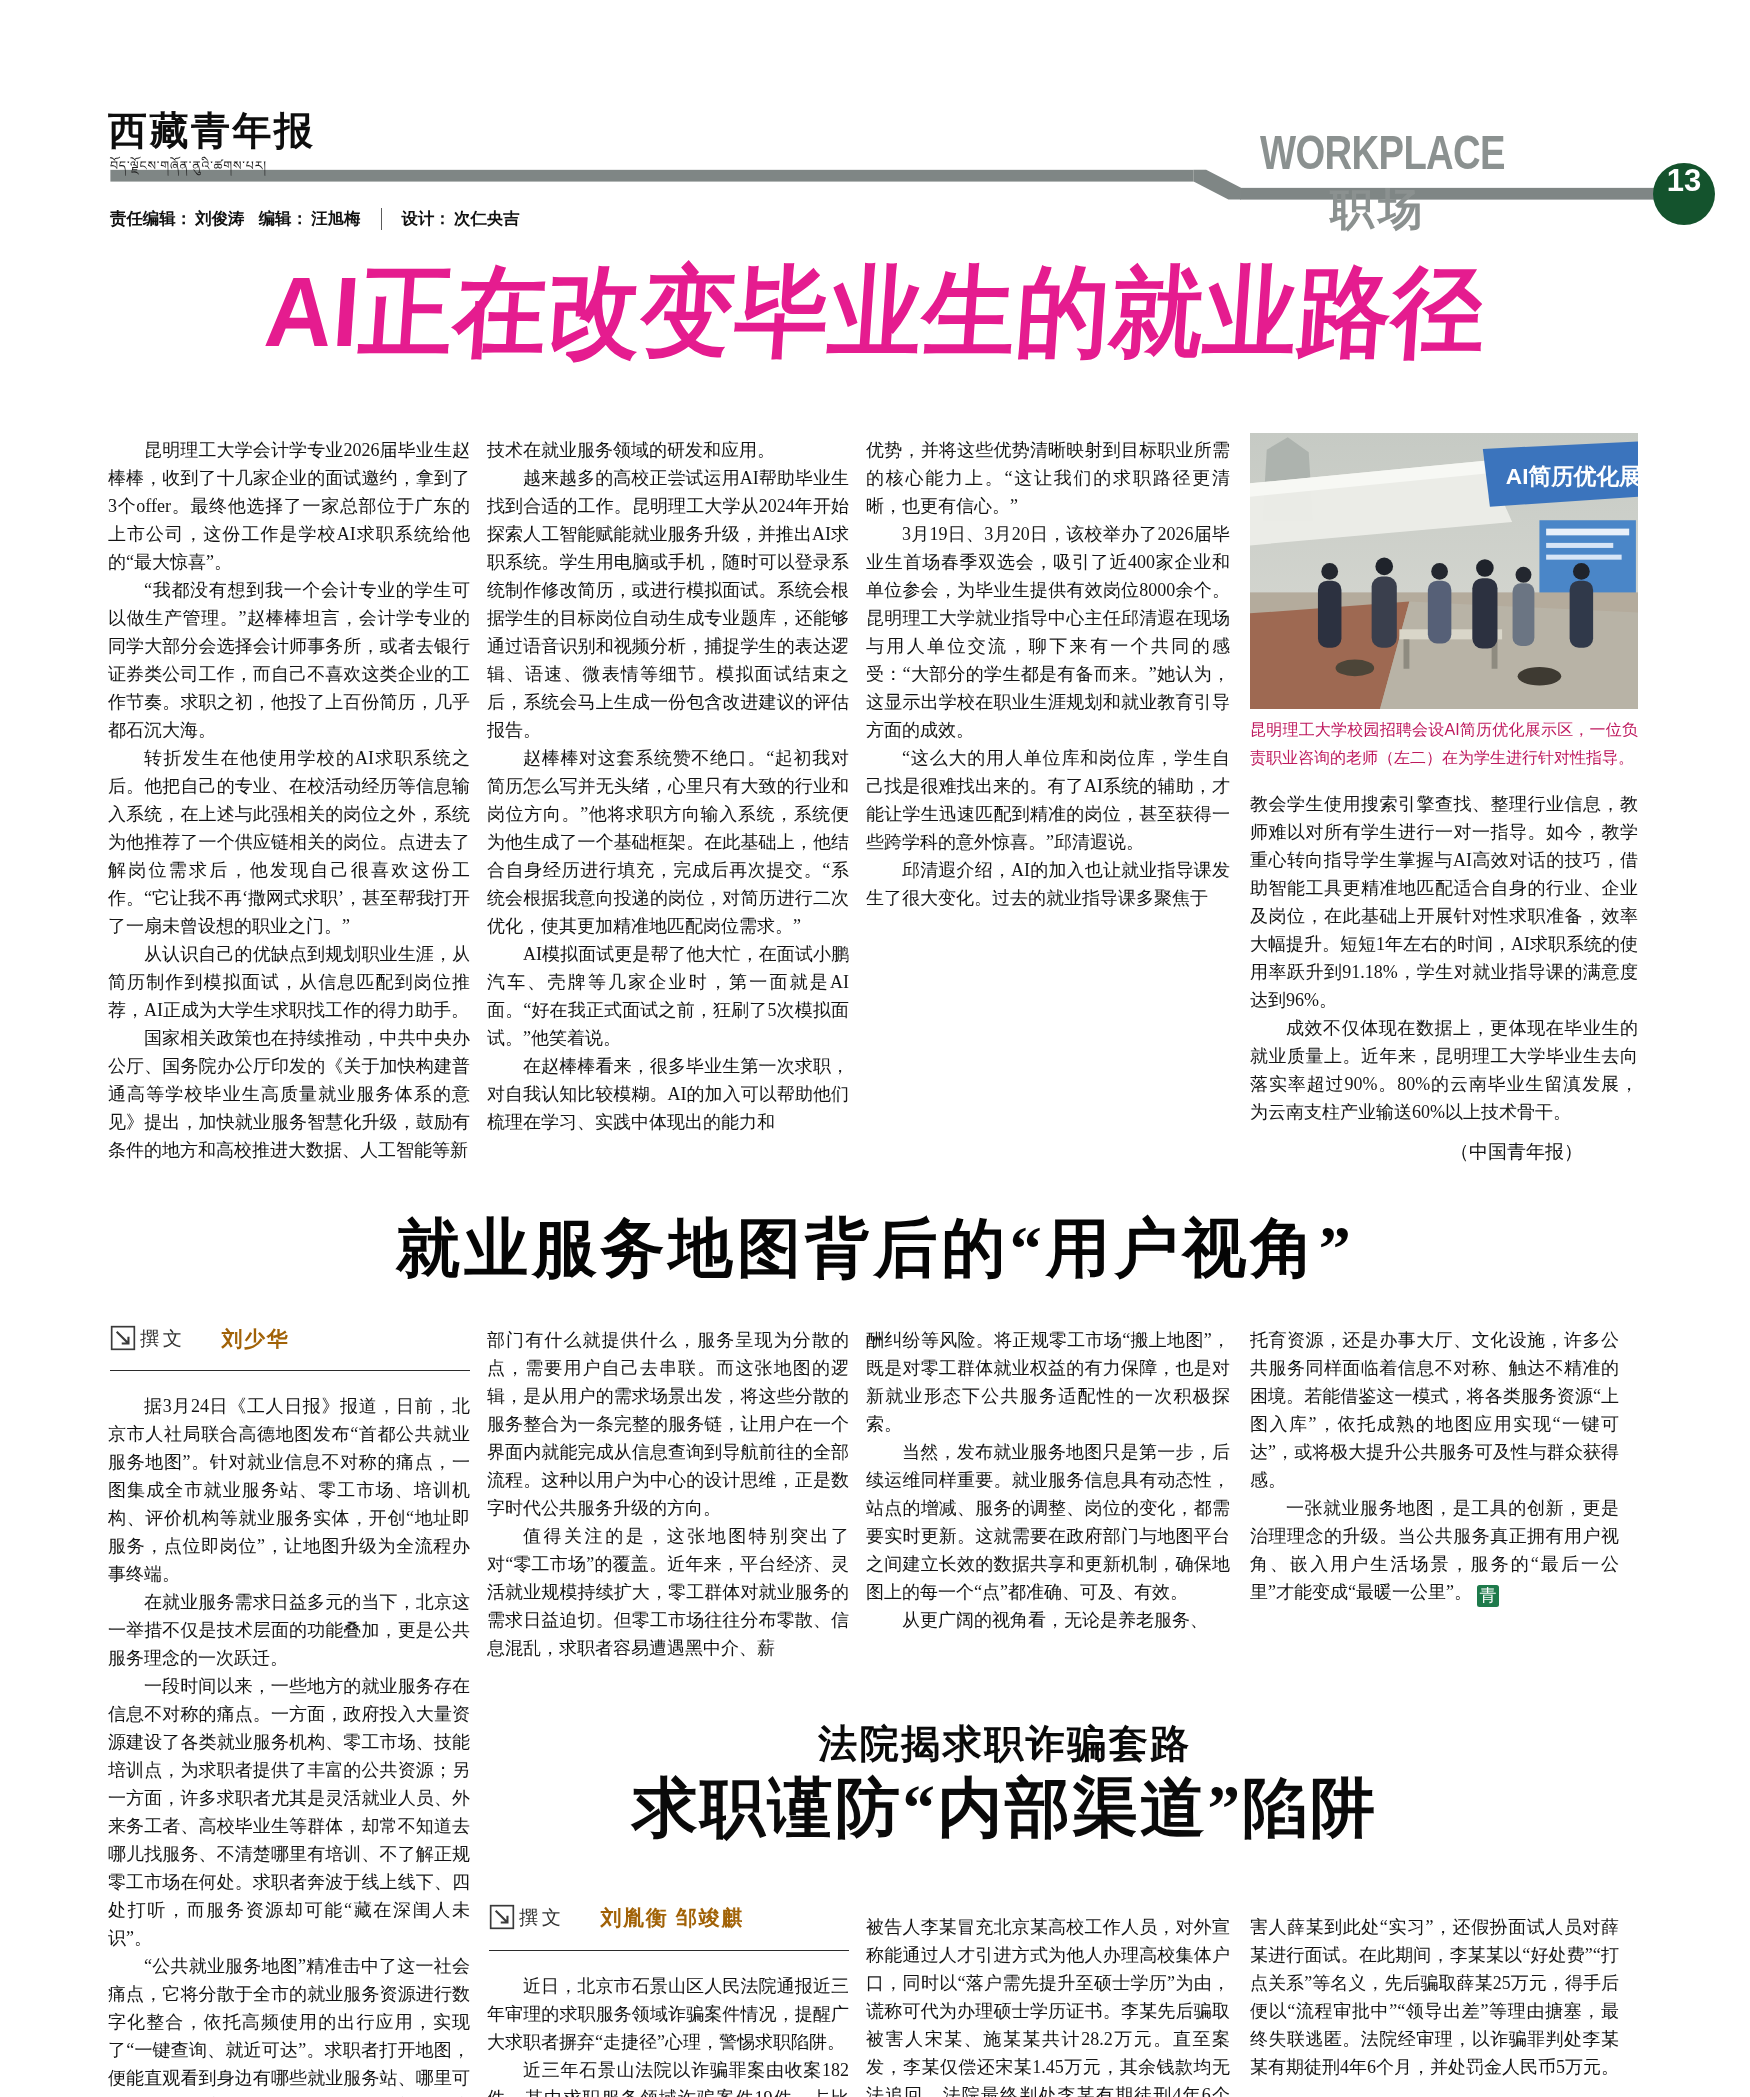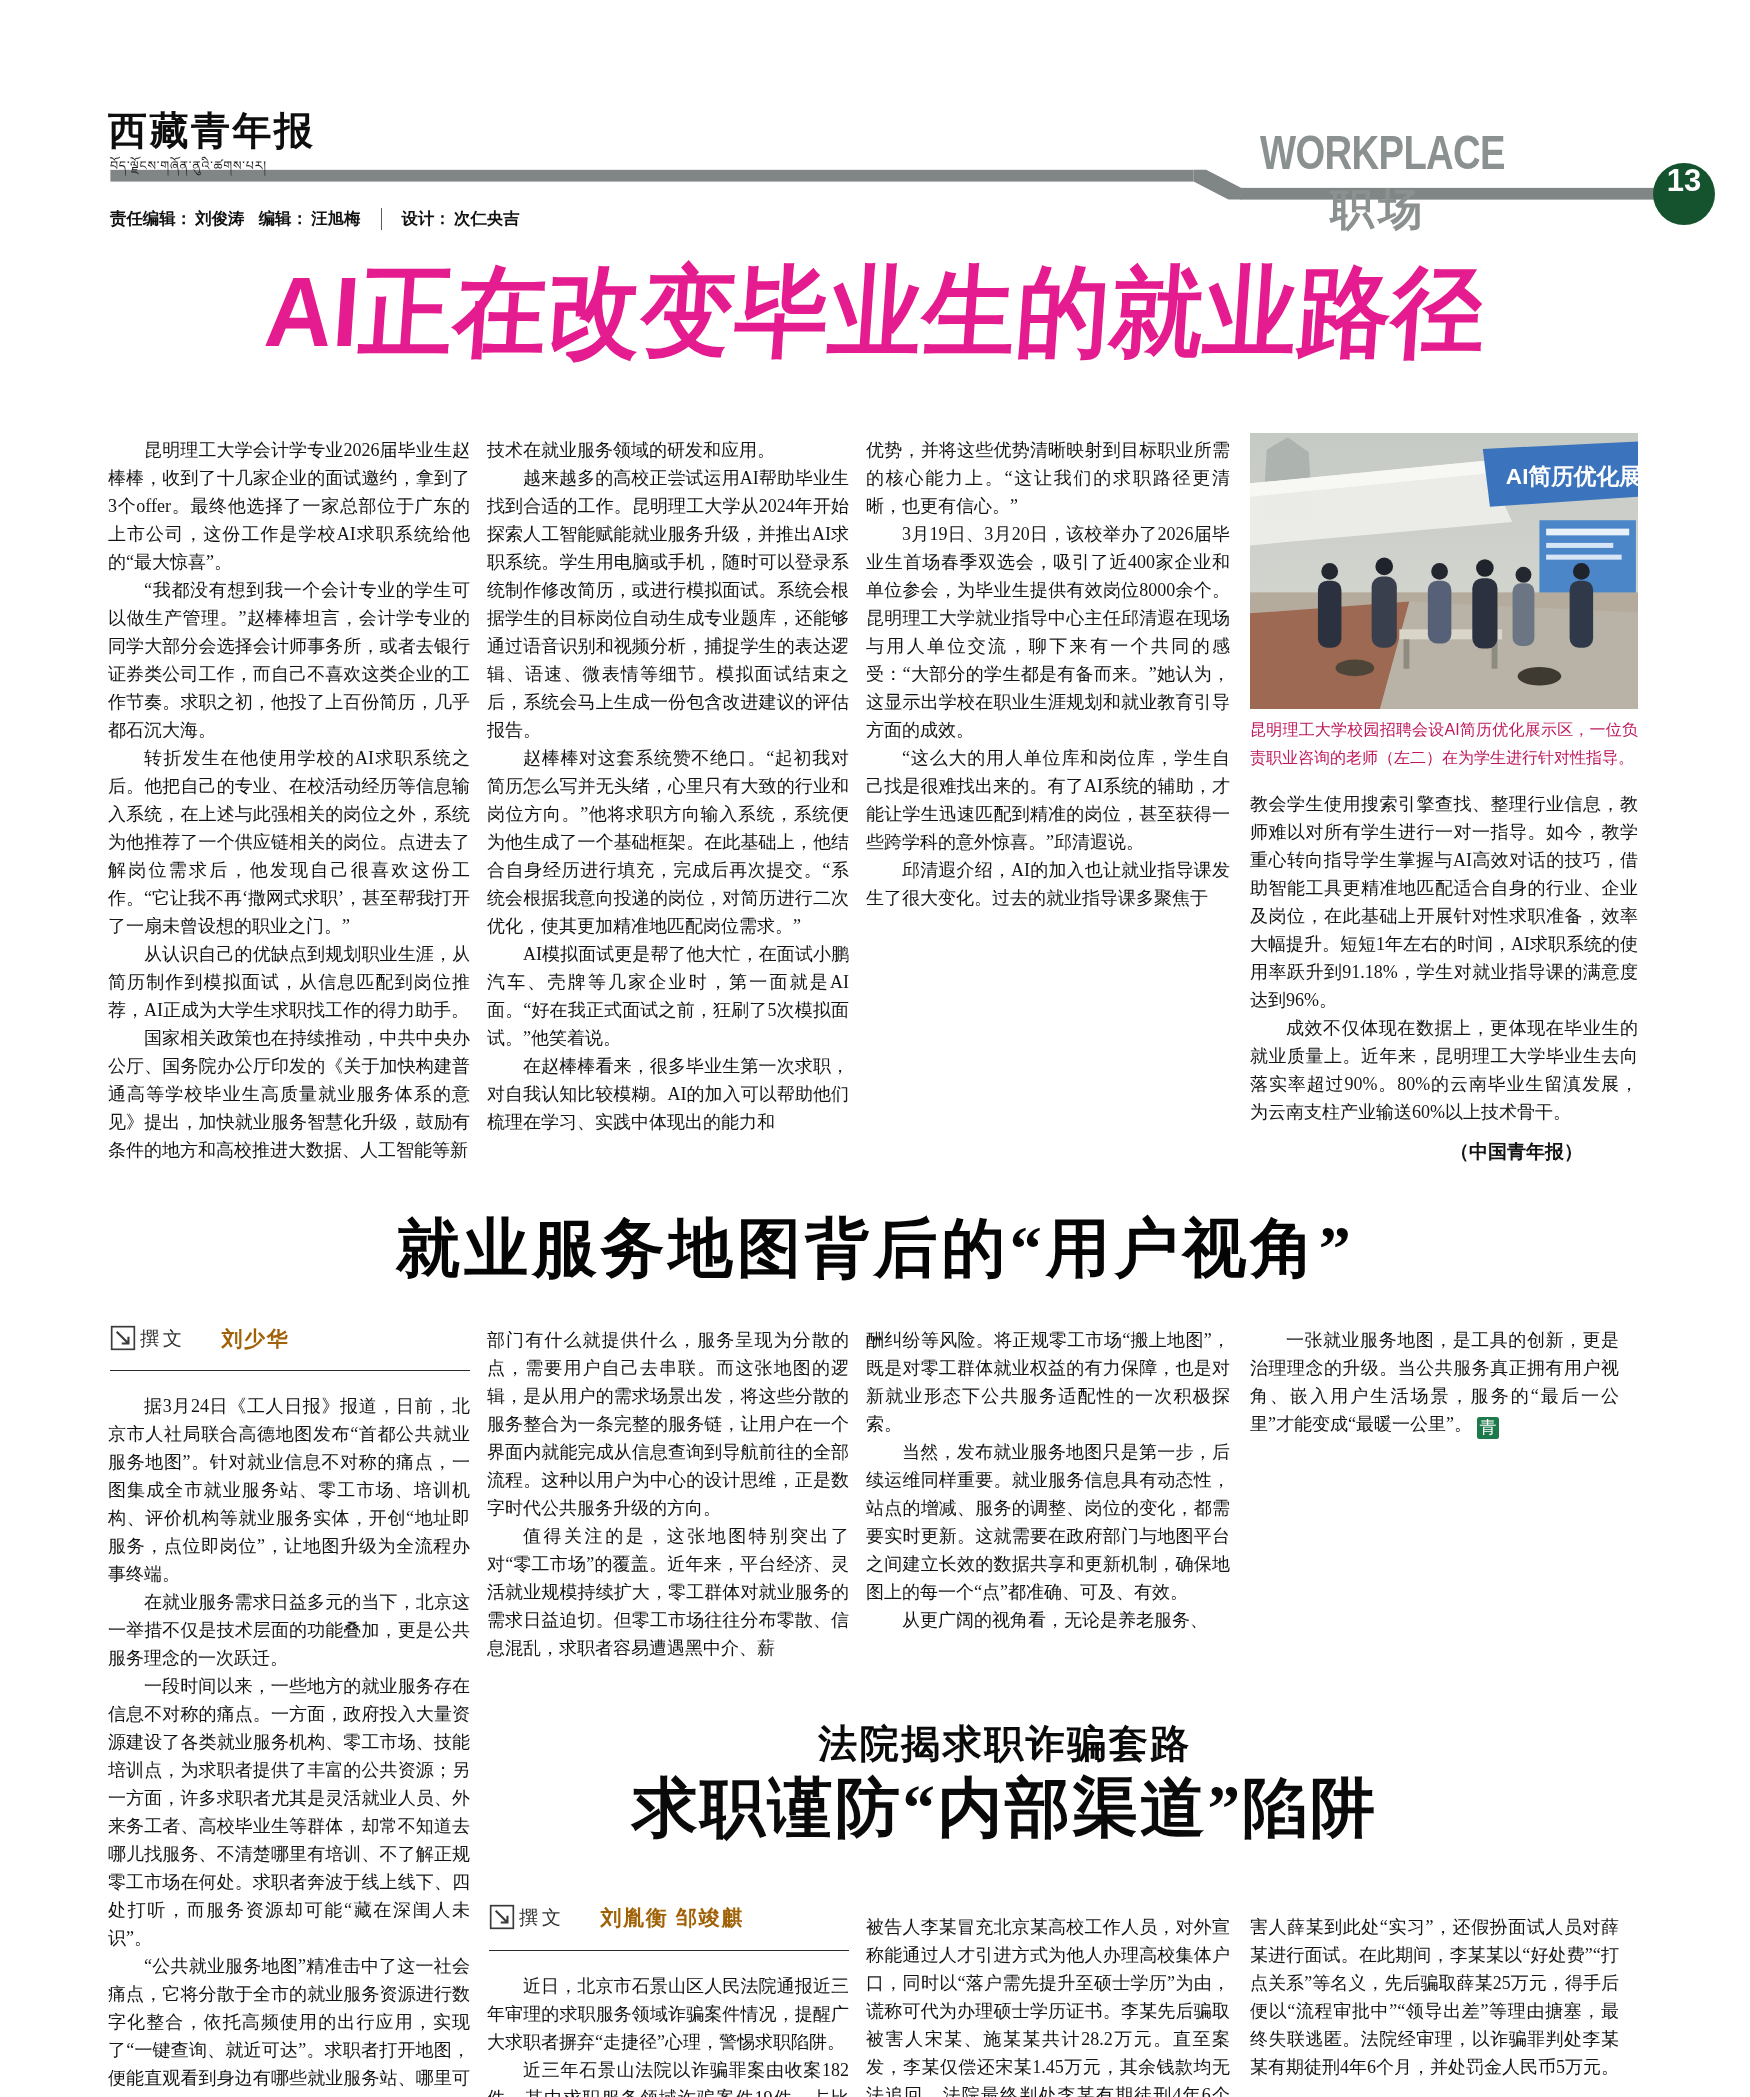--- a/index.html
+++ b/index.html
@@ -31,21 +31,21 @@
   .col p{margin:0;text-indent:2em;}
   .col p.noindent{text-indent:0;}
   .c1{left:108px;top:436px;width:362px;height:728px;}
   .c2{left:487px;top:436px;width:362px;height:728px;}
   .c3{left:866px;top:436px;width:364px;height:728px;}
   .c4{left:1250px;top:790px;width:388px;height:348px;}
   .photo{position:absolute;left:1250px;top:433px;width:388px;height:276px;overflow:hidden;background:#c9ccc6;}
   .photo-caption{position:absolute;left:1250px;top:716px;width:388px;text-align:justify;
                  font-family:"Liberation Sans","DejaVu Sans",sans-serif;font-size:16px;line-height:28px;color:#be185d;}
   .a1-attribution{position:absolute;left:1250px;top:1139px;width:388px;text-align:right;padding-right:55px;
-                  box-sizing:border-box;font-weight:700;font-size:19px;}
+                  box-sizing:border-box;font-weight:400;font-size:19px;}
   
   .a2-headline{position:absolute;left:107px;top:1205px;width:1537px;text-align:center;
                font-weight:700;font-size:64px;letter-spacing:4.2px;color:#050505;white-space:nowrap;}
   .byline{position:absolute;display:flex;gap:4px;
           font-family:"Liberation Sans","DejaVu Sans",sans-serif;color:#222;}
   .byline .label{font-size:19.3px;letter-spacing:3.4px;font-weight:400;color:#333;}
   .byline .name{font-size:21px;font-weight:700;letter-spacing:1.7px;color:#a16207;margin-left:32px;}
   .byline-rule{position:absolute;height:1.3px;background:#2b2b2b;}
   .b1{left:110px;top:1325px;}
   .b1r{left:110px;top:1370px;width:360px;}
@@ -207,20 +207,21 @@
   <div class="col a2B">
       <p class="noindent">部门有什么就提供什么，服务呈现为分散的点，需要用户自己去串联。而这张地图的逻辑，是从用户的需求场景出发，将这些分散的服务整合为一条完整的服务链，让用户在一个界面内就能完成从信息查询到导航前往的全部流程。这种以用户为中心的设计思维，正是数字时代公共服务升级的方向。</p>
       <p>值得关注的是，这张地图特别突出了对“零工市场”的覆盖。近年来，平台经济、灵活就业规模持续扩大，零工群体对就业服务的需求日益迫切。但零工市场往往分布零散、信息混乱，求职者容易遭遇黑中介、薪</p>
     </div>
   <div class="col a2C">
       <p class="noindent">酬纠纷等风险。将正规零工市场“搬上地图”，既是对零工群体就业权益的有力保障，也是对新就业形态下公共服务适配性的一次积极探索。</p>
       <p>当然，发布就业服务地图只是第一步，后续运维同样重要。就业服务信息具有动态性，站点的增减、服务的调整、岗位的变化，都需要实时更新。这就需要在政府部门与地图平台之间建立长效的数据共享和更新机制，确保地图上的每一个“点”都准确、可及、有效。</p>
       <p>从更广阔的视角看，无论是养老服务、</p>
     </div>
   <div class="col a2D">
+      <p class="noindent">托育资源，还是办事大厅、文化设施，许多公共服务同样面临着信息不对称、触达不精准的困境。若能借鉴这一模式，将各类服务资源“上图入库”，依托成熟的地图应用实现“一键可达”，或将极大提升公共服务可及性与群众获得感。</p>
       <p>一张就业服务地图，是工具的创新，更是治理理念的升级。当公共服务真正拥有用户视角、嵌入用户生活场景，服务的“最后一公里”才能变成“最暖一公里”。<span class="endmark">青</span></p>
     </div>
 
   <div class="a3-kicker">法院揭求职诈骗套路</div>
   <div class="a3-headline">求职谨防“内部渠道”陷阱</div>
 
   <div class="byline b2">
     <svg width="26" height="26" viewBox="0 0 62 62">
       <rect x="4" y="4" width="54" height="54" fill="none" stroke="#3a3a3a" stroke-width="4"></rect>
       <path d="M16 16 L44 44 M44 28 L44 44 L28 44" fill="none" stroke="#3a3a3a" stroke-width="5"></path>

